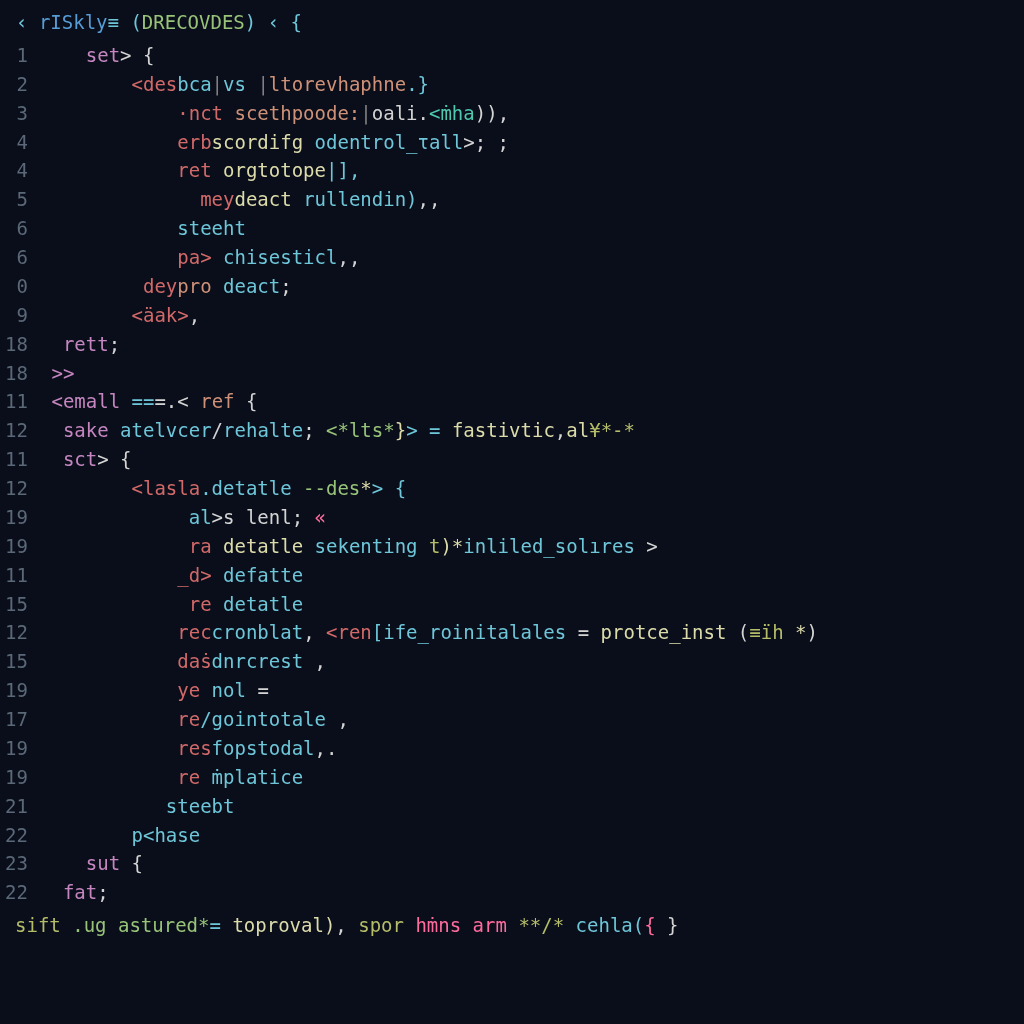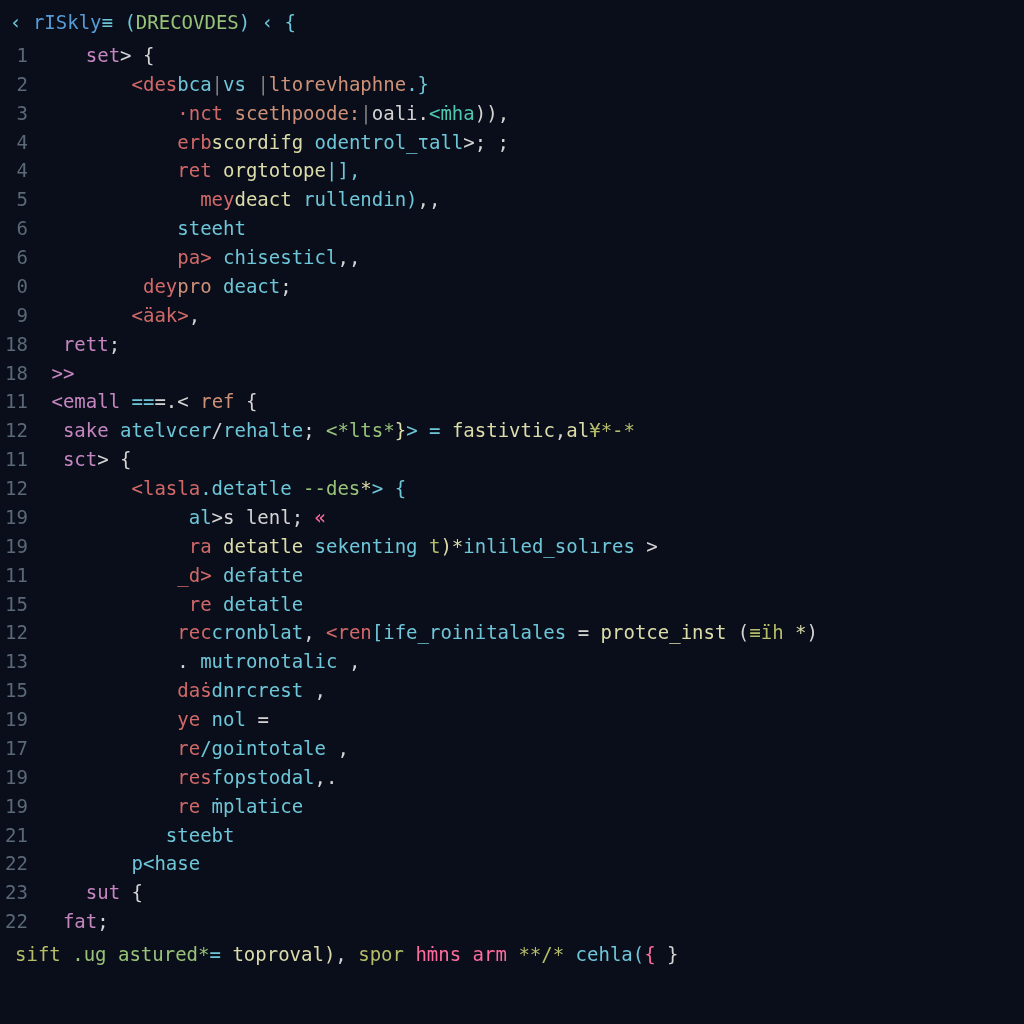--- a/index.html
+++ b/index.html
@@ -39,21 +39,21 @@
 .c-red { color: #d16969; }
 .c-orange { color: #ce9178; }
 .c-yellow { color: #dcdcaa; }
 .c-green { color: #98c379; }
 .c-pink { color: #ff6b9d; }
 .c-gray { color: #808080; }
 .c-white { color: #d4d4d4; }
 .c-olive { color: #b5bd68; }
 .c-teal { color: #4ec9b0; }
 .header-line {
-  padding-left: 10px;
+  padding-left: 16px;
   margin-bottom: 4px;
 }
 .bottom-line {
   padding-left: 15px;
   margin-top: 4px;
 }
 </style>
 </head>
 <body>
 
@@ -77,21 +77,20 @@
     <div class="line"><div class="gutter"></div><div class="code"></div></div>
     <div class="line"><div class="gutter">11</div><div class="code"><span class="c-white"> </span><span class="c-purple">&lt;emall </span><span class="c-cyan">==</span><span class="c-white">=.&lt; </span><span class="c-orange">ref </span><span class="c-white">{</span></div></div>
     <div class="line"><div class="gutter">12</div><div class="code"><span class="c-white">  </span><span class="c-purple">sake </span><span class="c-cyan">atelvcer</span><span class="c-white">/</span><span class="c-cyan">rehalte</span><span class="c-white">; </span><span class="c-green">&lt;*lts*</span><span class="c-yellow">}</span><span class="c-cyan">&gt; = </span><span class="c-yellow">fastivtic</span><span class="c-white">,</span><span class="c-yellow">al</span><span class="c-olive">¥*-*</span></div></div>
     <div class="line"><div class="gutter">11</div><div class="code"><span class="c-white">  </span><span class="c-purple">sct</span><span class="c-white">&gt; {</span></div></div>
     <div class="line"><div class="gutter">12</div><div class="code"><span class="c-white">        </span><span class="c-red">&lt;lasla</span><span class="c-cyan">.detatle </span><span class="c-green">--des</span><span class="c-yellow">*</span><span class="c-cyan">&gt; {</span></div></div>
     <div class="line"><div class="gutter">19</div><div class="code"><span class="c-white">             </span><span class="c-cyan">al</span><span class="c-white">&gt;s lenl</span><span class="c-white">; </span><span class="c-pink">«</span></div></div>
     <div class="line"><div class="gutter">19</div><div class="code"><span class="c-white">             </span><span class="c-red">ra </span><span class="c-yellow">detatle </span><span class="c-cyan">sekenting </span><span class="c-olive">t</span><span class="c-yellow">)*</span><span class="c-cyan">inliled_solıres </span><span class="c-white">&gt;</span></div></div>
     <div class="line"><div class="gutter">11</div><div class="code"><span class="c-white">            </span><span class="c-red">_d&gt; </span><span class="c-cyan">defatte</span></div></div>
     <div class="line"><div class="gutter">15</div><div class="code"><span class="c-white">             </span><span class="c-red">re </span><span class="c-cyan">detatle</span></div></div>
     <div class="line"><div class="gutter">12</div><div class="code"><span class="c-white">            </span><span class="c-red">rec</span><span class="c-cyan">cronblat</span><span class="c-white">, </span><span class="c-red">&lt;ren</span><span class="c-cyan">[ife_roinitalales </span><span class="c-white">= </span><span class="c-yellow">protce_inst </span><span class="c-white">(</span><span class="c-olive">≡ïh </span><span class="c-yellow">*</span><span class="c-white">)</span></div></div>
-    <div class="line"><div class="gutter">13</div><div class="code"><span class="c-white">            </span><span class="c-white">. </span><span class="c-cyan">mutronotalic </span><span class="c-white">,</span></div></div>
     <div class="line"><div class="gutter">15</div><div class="code"><span class="c-white">            </span><span class="c-red">das</span><span class="c-cyan">̇dnrcrest </span><span class="c-white">,</span></div></div>
     <div class="line"><div class="gutter">19</div><div class="code"><span class="c-white">            </span><span class="c-red">ye </span><span class="c-cyan">nol </span><span class="c-white">=</span></div></div>
     <div class="line"><div class="gutter">17</div><div class="code"><span class="c-white">            </span><span class="c-red">re</span><span class="c-cyan">/gointotale </span><span class="c-white">,</span></div></div>
     <div class="line"><div class="gutter">19</div><div class="code"><span class="c-white">            </span><span class="c-red">res</span><span class="c-cyan">fopstodal</span><span class="c-white">,.</span></div></div>
     <div class="line"><div class="gutter">19</div><div class="code"><span class="c-white">            </span><span class="c-red">re </span><span class="c-cyan">ṁplatice</span></div></div>
     <div class="line"><div class="gutter">21</div><div class="code"><span class="c-white">           </span><span class="c-cyan">steebt</span></div></div>
     <div class="line"><div class="gutter">22</div><div class="code"><span class="c-white">        </span><span class="c-cyan">p&lt;hase</span></div></div>
     <div class="line"><div class="gutter">23</div><div class="code"><span class="c-white">    </span><span class="c-purple">sut </span><span class="c-white">{</span></div></div>
     <div class="line"><div class="gutter">22</div><div class="code"><span class="c-white">  </span><span class="c-purple">fat</span><span class="c-white">;</span></div></div>
   </div>

